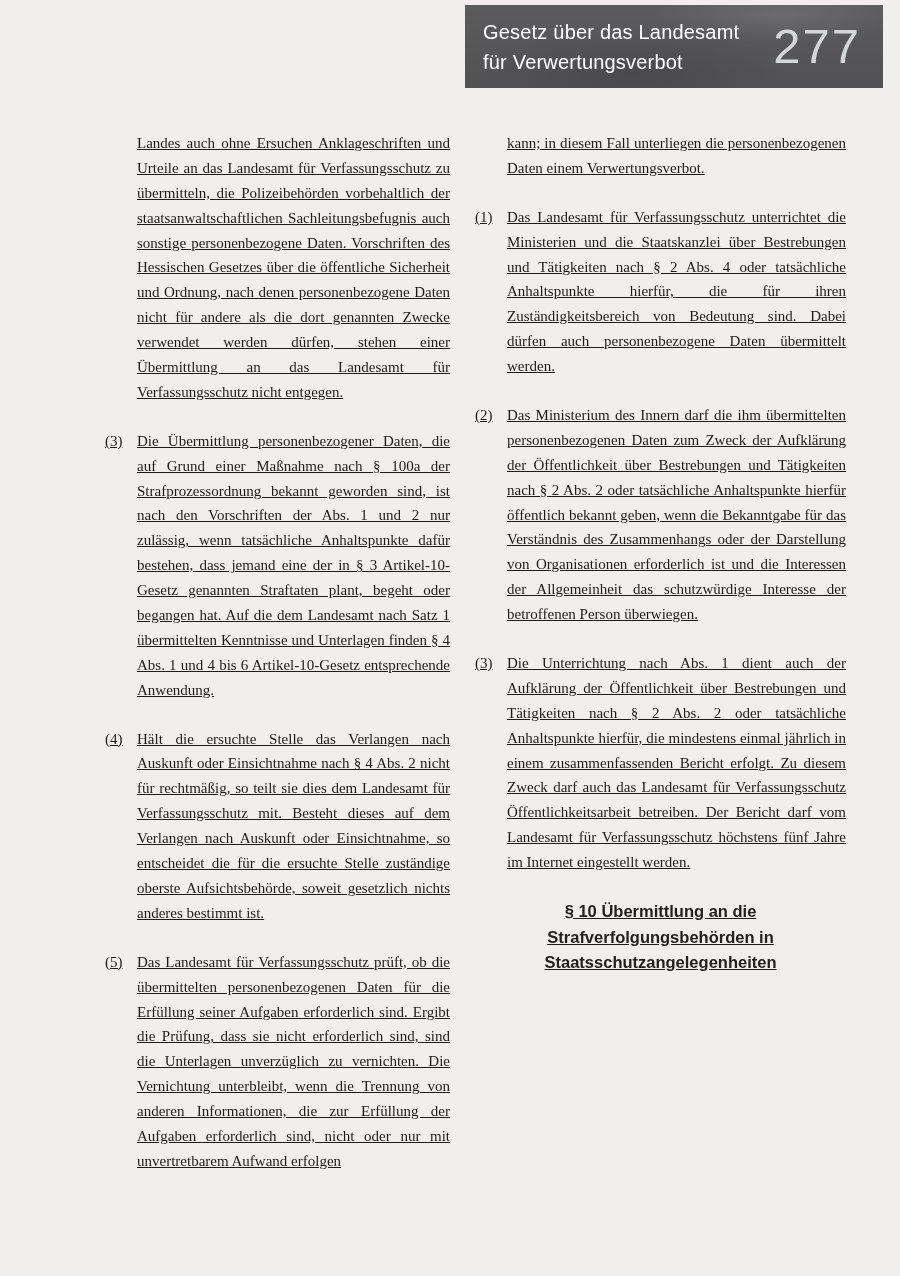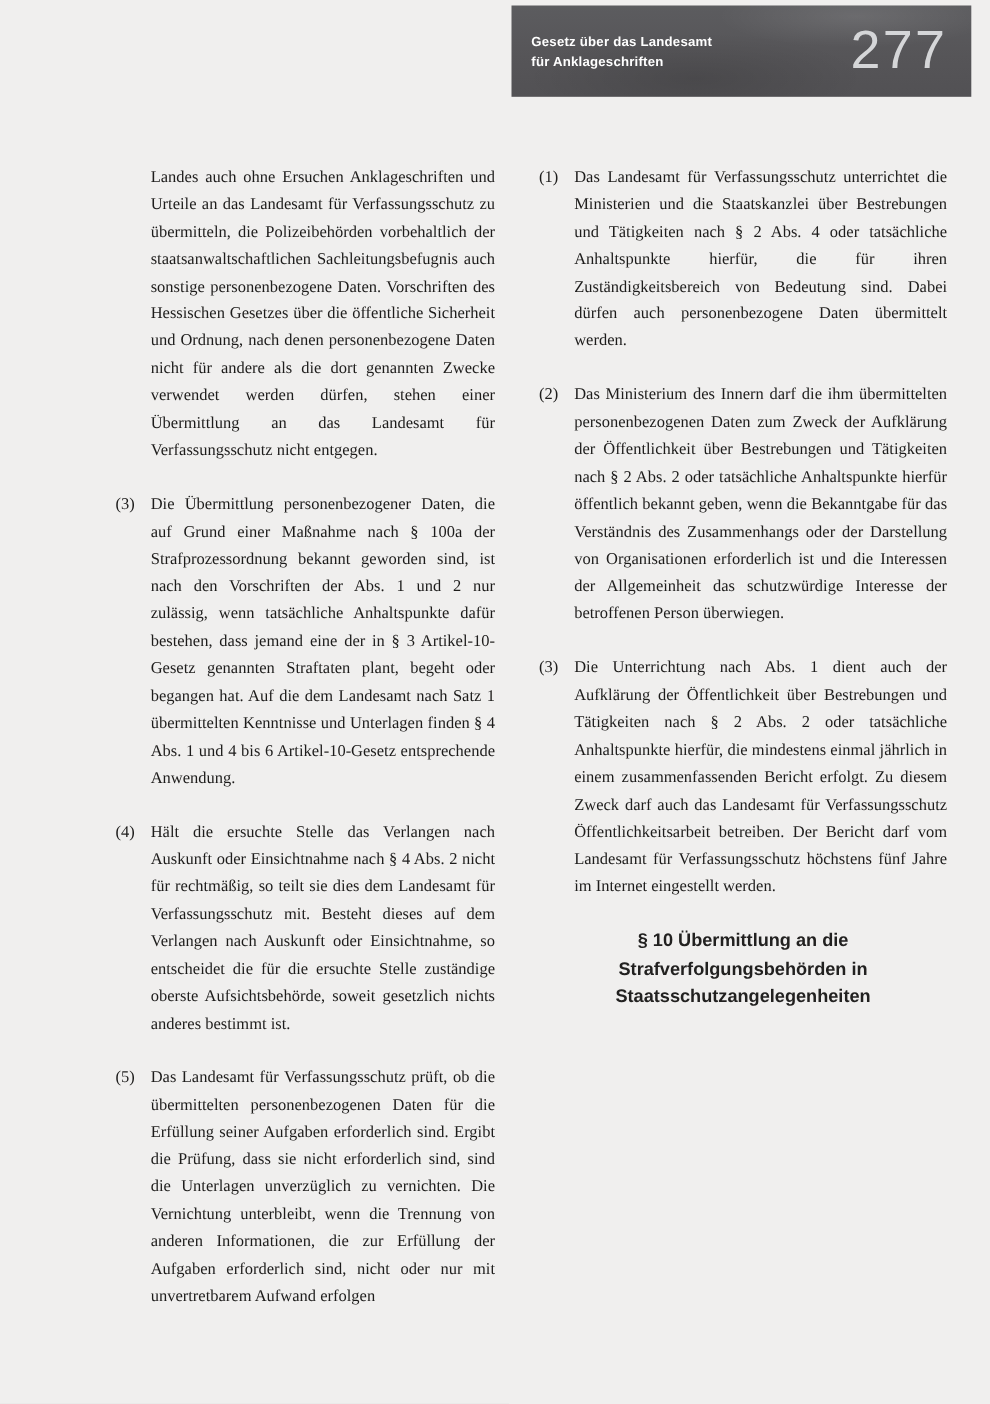--- a/index.html
+++ b/index.html
@@ -35,43 +35,44 @@
     position: absolute;
     inset: 0;
     background:
       radial-gradient(ellipse 180px 40px at 75% 12%, rgba(255,255,255,0.10), rgba(255,255,255,0) 70%),
       radial-gradient(ellipse 220px 60px at 40% 80%, rgba(0,0,0,0.12), rgba(0,0,0,0) 70%);
     pointer-events: none;
   }
   .header-title {
     position: relative;
     font-family: "Liberation Sans", sans-serif;
-    font-weight: bold;
+    font-weight: normal;
     color: #ffffff;
-    font-size: 12px;
+    font-size: 20px;
     line-height: 1.5;
     letter-spacing: 0.2px;
   }
   .page-number {
     position: relative;
     font-family: "Liberation Sans", sans-serif;
     font-weight: normal;
     color: #d5d6d8;
     font-size: 49px;
     letter-spacing: 2px;
     line-height: 1;
   }
 
   
   .content {
     position: absolute;
-    top: 149px;
+    top: 131px;
     left: 105px;
     display: flex;
-    gap: 40px;
+    gap: 25px;
+    text-decoration: underline;
   }
   .col-left  { width: 345px; }
   .col-right { width: 371px; }
 
   .para {
     display: flex;
     align-items: flex-start;
     margin-bottom: 24px;
     font-size: 15px;
     line-height: 1.66;
@@ -110,21 +111,21 @@
   }
 </style>
 </head>
 <body>
 
 <div class="page">
 
   <div class="header-band">
     <div class="header-title">
       <span>Gesetz über das Landesamt</span><br>
-      <span>für Anklageschriften</span>
+      <span>für Verwertungsverbot</span>
     </div>
     <div class="page-number">277</div>
   </div>
 
   <div class="content">
 
     <div class="col-left">
 
       <p class="cont">Landes auch ohne Ersuchen Anklageschriften und Urteile an das Landesamt für Verfassungsschutz zu übermitteln, die Polizeibehörden vorbehaltlich der staatsanwaltschaftlichen Sachleitungsbefugnis auch sonstige personenbezogene Daten. Vorschriften des Hessischen Gesetzes über die öffentliche Sicherheit und Ordnung, nach denen personenbezogene Daten nicht für andere als die dort genannten Zwecke verwendet werden dürfen, stehen einer Übermittlung an das Landesamt für Verfassungsschutz nicht entgegen.</p>
 
@@ -140,20 +141,21 @@
 
       <div class="para">
         <span class="pnum">(5)</span>
         <p class="ptext">Das Landesamt für Verfassungsschutz prüft, ob die übermittelten personenbezogenen Daten für die Erfüllung seiner Aufgaben erforderlich sind. Ergibt die Prüfung, dass sie nicht erforderlich sind, sind die Unterlagen unverzüglich zu vernichten. Die Vernichtung unterbleibt, wenn die Trennung von anderen Informationen, die zur Erfüllung der Aufgaben erforderlich sind, nicht oder nur mit unvertretbarem Aufwand erfolgen</p>
       </div>
 
     </div>
 
     <div class="col-right">
 
+      <p class="cont">kann; in diesem Fall unterliegen die personenbezogenen Daten einem Verwertungsverbot.</p>
 
 
       <div class="para">
         <span class="pnum">(1)</span>
         <p class="ptext">Das Landesamt für Verfassungsschutz unterrichtet die Ministerien und die Staatskanzlei über Bestrebungen und Tätigkeiten nach § 2 Abs. 4 oder tatsächliche Anhaltspunkte hierfür, die für ihren Zuständigkeitsbereich von Bedeutung sind. Dabei dürfen auch personenbezogene Daten übermittelt werden.</p>
       </div>
 
       <div class="para">
         <span class="pnum">(2)</span>
         <p class="ptext">Das Ministerium des Innern darf die ihm übermittelten personenbezogenen Daten zum Zweck der Aufklärung der Öffentlichkeit über Bestrebungen und Tätigkeiten nach § 2 Abs. 2 oder tatsächliche Anhaltspunkte hierfür öffentlich bekannt geben, wenn die Bekanntgabe für das Verständnis des Zusammenhangs oder der Darstellung von Organisationen erforderlich ist und die Interessen der Allgemeinheit das schutzwürdige Interesse der betroffenen Person überwiegen.</p>

